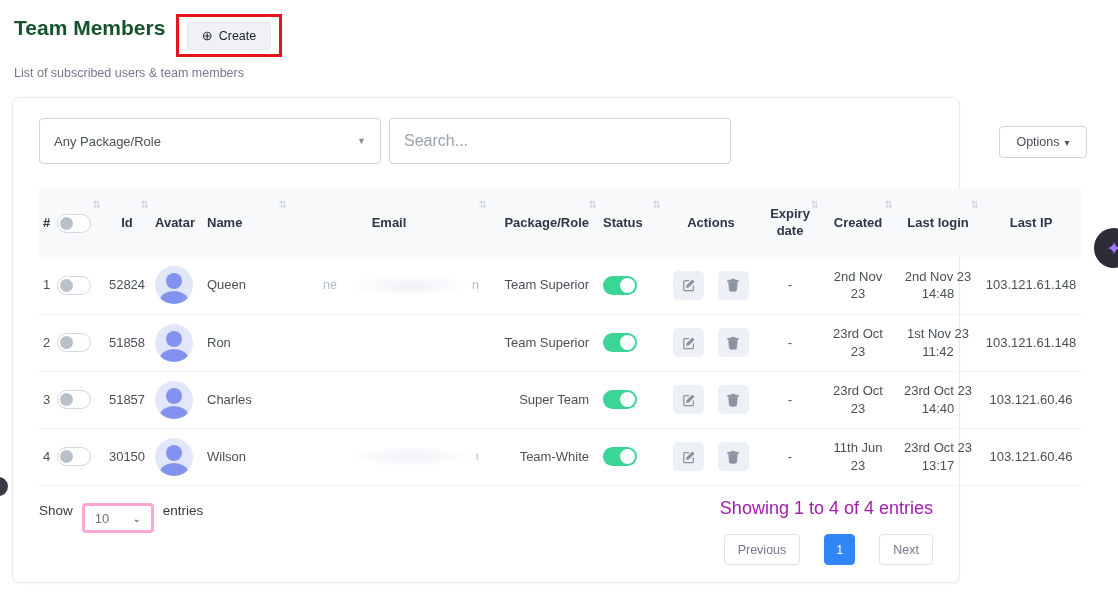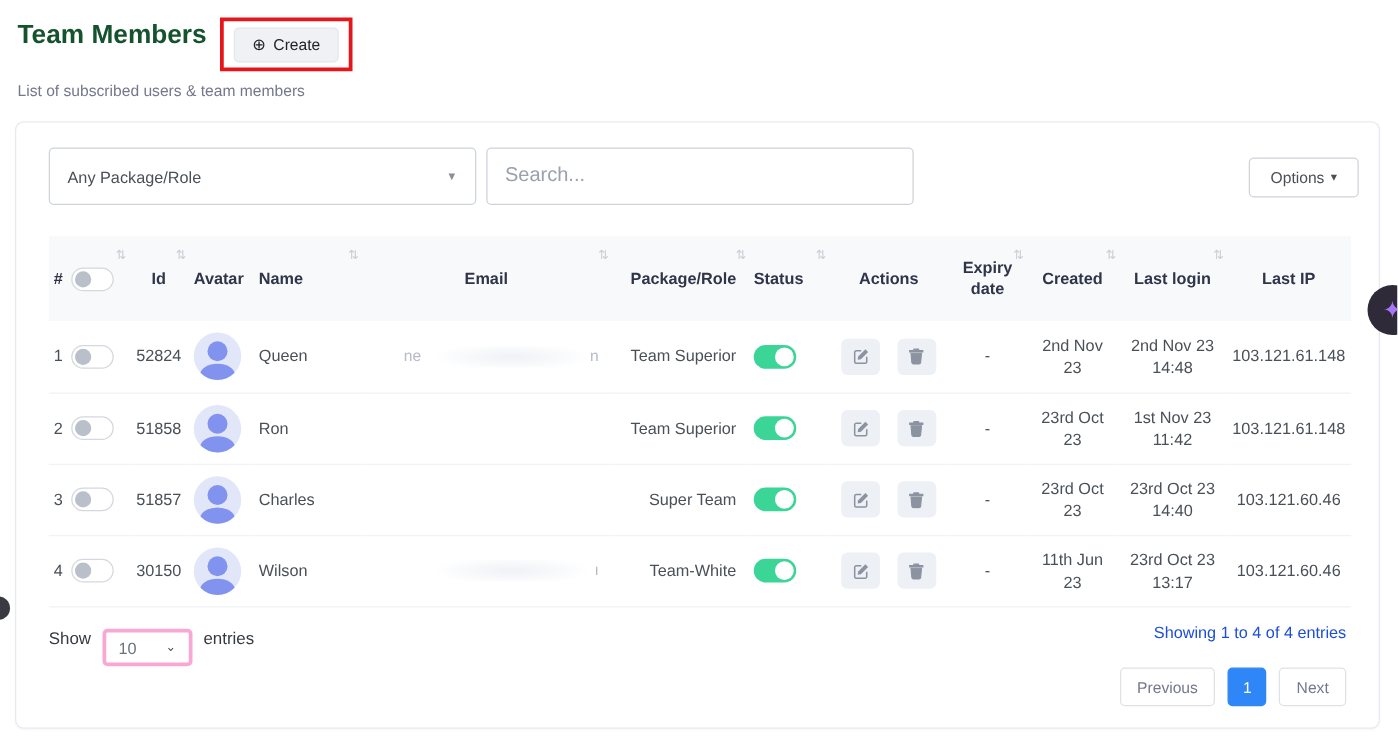--- a/index.html
+++ b/index.html
@@ -11,21 +11,21 @@
   .page-title { position:absolute; left:14px; top:16px; font-size:21px; font-weight:bold; color:#14532d; }
   .create-annotation { position:absolute; left:176px; top:14px; width:106px; height:43px;
     border:3px solid #e8141c; display:flex; align-items:center; justify-content:center; }
   .create-btn { background:#eff1f4; border:1px solid #e3e6ea; border-radius:4px;
     padding:6px 14px; font-size:12.5px; color:#212529; cursor:pointer;
     display:inline-flex; align-items:center; gap:6px; font-family:inherit; }
   .plus-icon { font-size:13px; color:#1b1e21; line-height:1; }
   .page-subtitle { position:absolute; left:14px; top:66px; font-size:12.5px; color:#74788d; }
 
   
-  .card { position:absolute; left:12px; top:97px; width:1092px; height:486px;
+  .card { position:absolute; left:12px; top:97px; width:948px; height:486px;
     background:#fff; border:1px solid #e7eaf0; border-radius:7px;
     box-shadow:0 1px 2px rgba(20,20,40,.04);text-decoration:underline; }
 
   
   .select-package { position:absolute; left:26px; top:20px; width:342px; height:46px;
     border:1px solid #ced4da; border-radius:4px; background:#fff;
     display:flex; align-items:center; justify-content:space-between; padding:0 14px;
     font-size:13px; color:#495057; cursor:pointer; }
   .select-caret { color:#8a8f99; font-size:9px; }
   .search-input { position:absolute; left:376px; top:20px; width:342px; height:46px;
@@ -84,22 +84,22 @@
   .action-btn { width:31px; height:29px; background:#edf0f5; border:none; border-radius:5px;
     display:inline-flex; align-items:center; justify-content:center; cursor:pointer; margin:0 5px; }
   .action-btn svg { width:14px; height:14px; fill:#8b93a1; stroke:#8b93a1; }
 
   
   .show-entries { position:absolute; left:26px; top:405px; display:flex; align-items:flex-start; gap:9px;
     font-size:13.5px; color:#343a40; }
   .entries-select { width:72px; height:30px; border:3px solid #f9a8d4; border-radius:4px;
     display:flex; align-items:center; justify-content:space-between; padding:0 10px;
     font-size:13px; color:#6b7280; cursor:pointer; background:#fff; }
-  .showing-text { position:absolute; right:26px; top:400px; font-size:13px; color:#1d4ed8; }
-  .pagination { position:absolute; right:26px; top:436px; display:flex; gap:10px; }
+  .showing-text { position:absolute; right:26px; top:400px; font-size:18px; color:#a21caf; }
+  .pagination { position:absolute; right:26px; top:436px; display:flex; gap:24px; }
   .page-btn { height:31px; border:1px solid #dee2e6; background:#fff; border-radius:4px;
     font-size:12.5px; color:#74788d; padding:0 13px; cursor:pointer; font-family:inherit; }
   .page-btn.active { background:#2f86f6; border-color:#2f86f6; color:#fff; width:31px; padding:0; }
 
   
   .sparkle-fab { position:absolute; right:-16px; top:228px; width:40px; height:40px; border-radius:50%;
     background:#2e2a38; display:flex; align-items:center; justify-content:center; cursor:pointer; z-index:5; }
   .sparkle-icon { color:#a775f7; font-size:19px; line-height:1; }
   .left-dot { position:absolute; left:-11px; top:477px; width:19px; height:19px; border-radius:50%;
     background:#3a3a42; z-index:5; }

